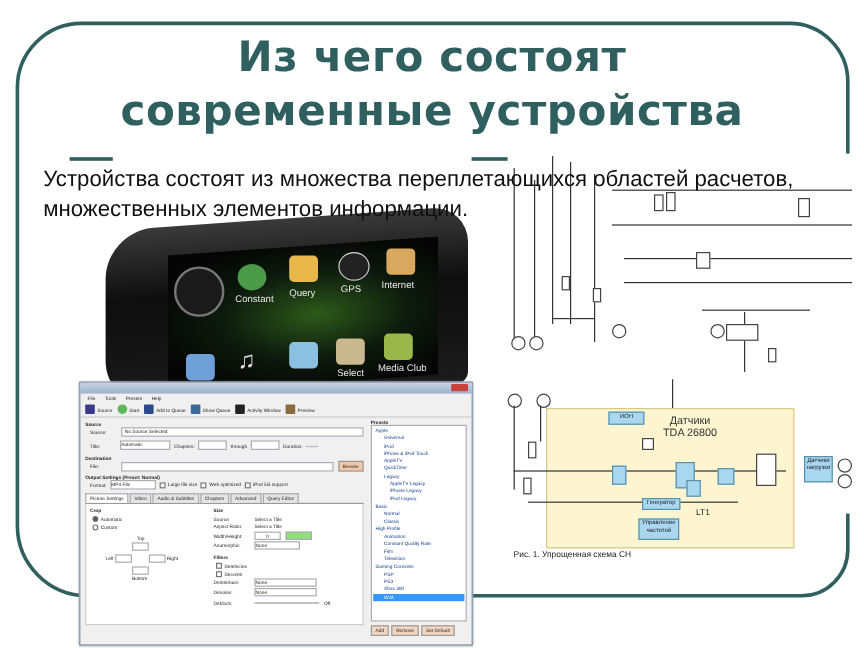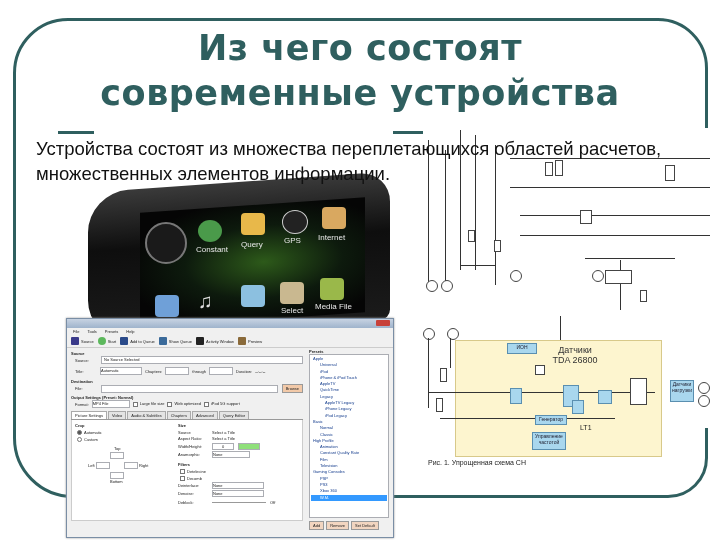--- a/index.html
+++ b/index.html
@@ -125,21 +125,21 @@
   <div class="ph-label" style="left:284px;top:236px;">GPS</div>
   <div class="ph-icon" style="left:322px;top:207px;background:#d9a860;"></div>
   <div class="ph-label" style="left:318px;top:233px;">Internet</div>
   <div class="ph-icon" style="left:155px;top:295px;background:#6fa0d8;"></div>
   <div class="ph-icon" style="left:198px;top:290px;background:transparent;color:#ddd;font-size:20px;line-height:22px;">♫</div>
   <div class="ph-icon" style="left:241px;top:285px;background:#8cc0e0;"></div>
   <div class="ph-label" style="left:244px;top:320px;">Photo</div>
   <div class="ph-icon" style="left:280px;top:282px;background:#c9b890;"></div>
   <div class="ph-label" style="left:281px;top:306px;">Select</div>
   <div class="ph-icon" style="left:320px;top:278px;background:#9ab84a;"></div>
-  <div class="ph-label" style="left:315px;top:302px;">Media File</div>
+  <div class="ph-label" style="left:315px;top:302px;">Media Club</div>
 </div>
 
 <div class="body-text">Устройства состоят из множества переплетающихся областей расчетов, множественных элементов информации.</div>
 
 <div class="hb">
   <div class="hb-titlebar">
     <div class="hb-close"></div>
   </div>
   <div class="hb-menubar">
     <span>File</span>

